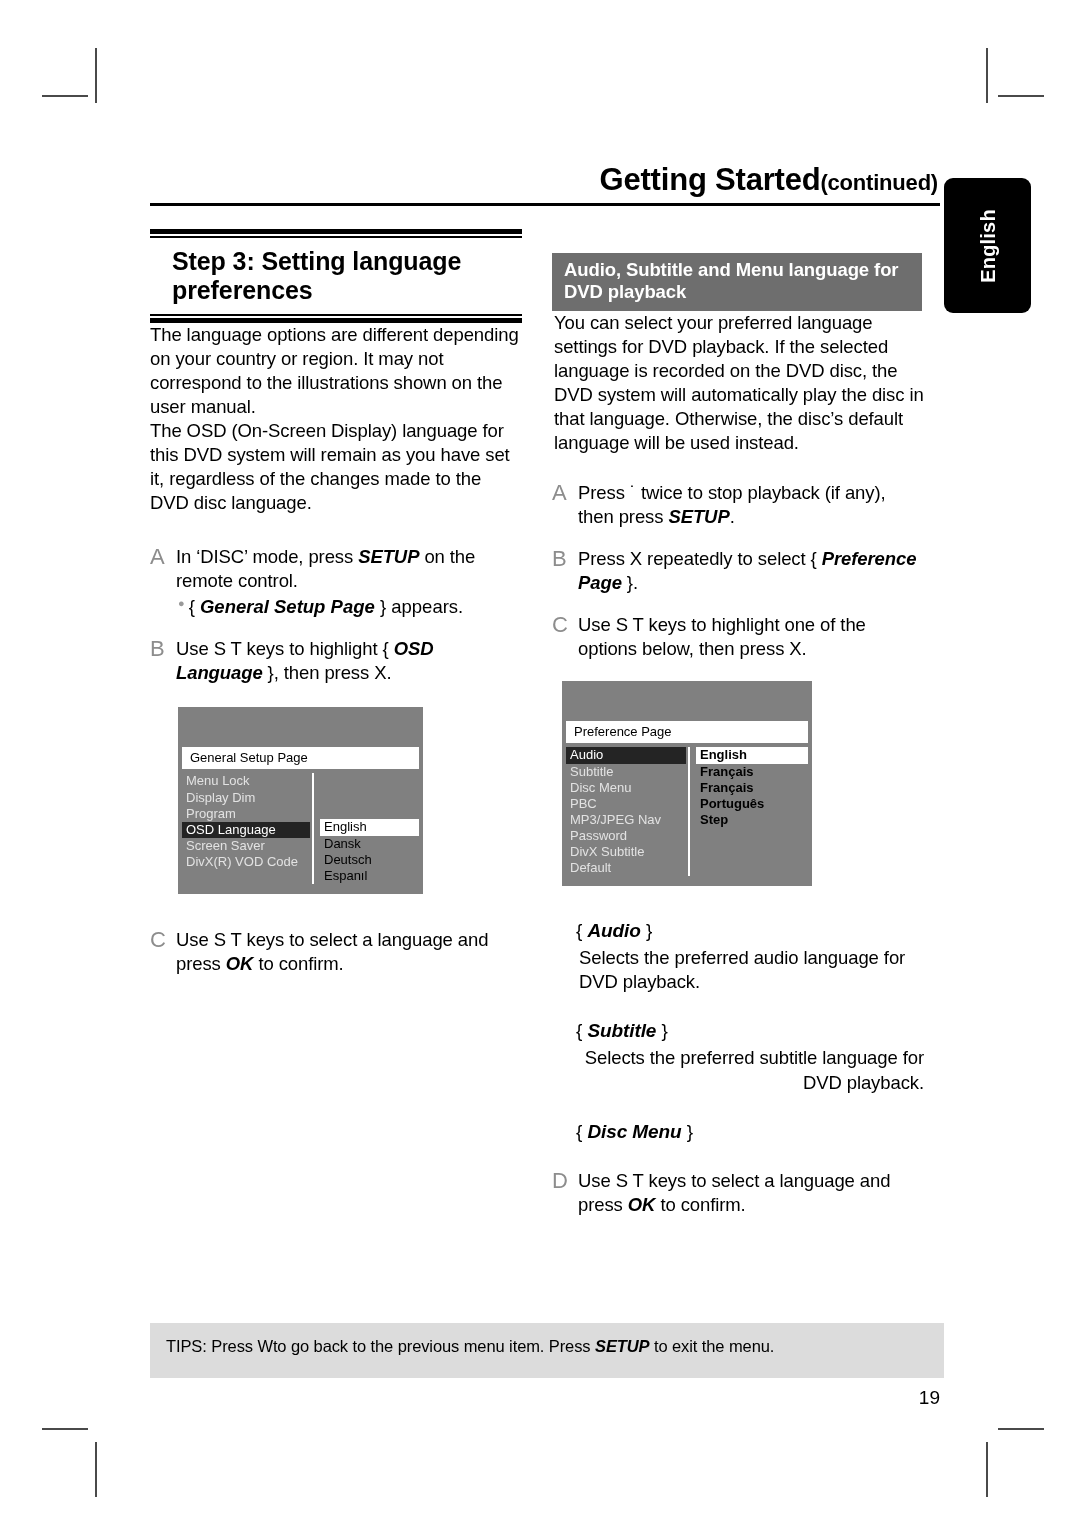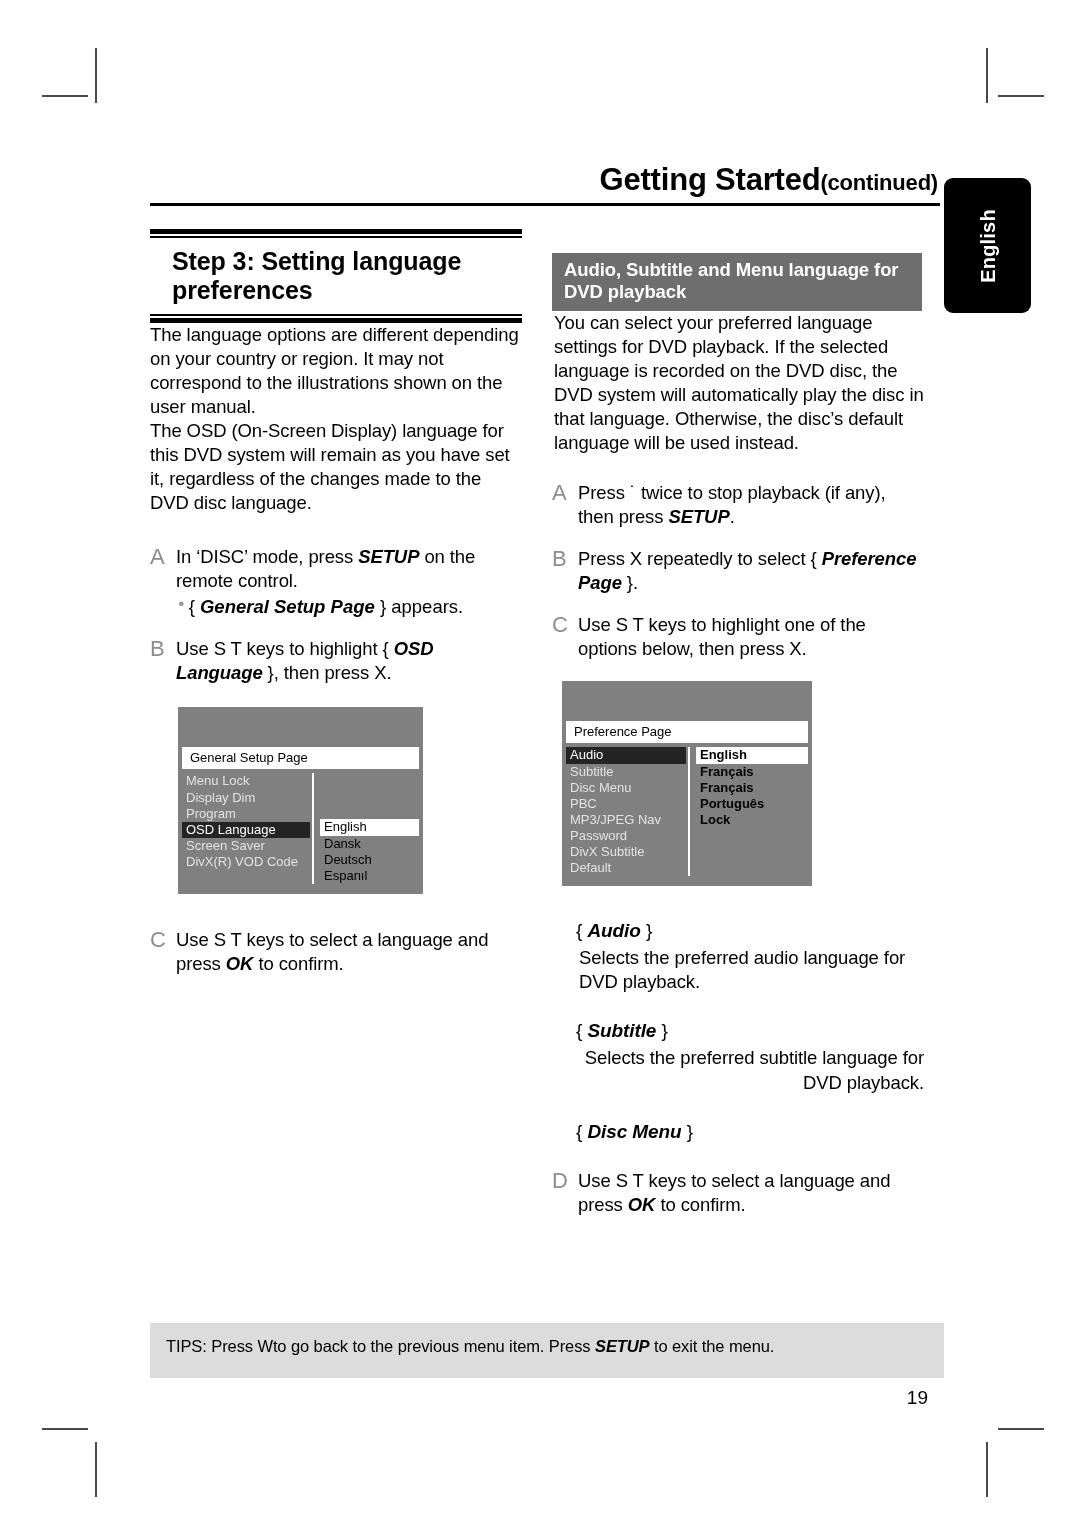--- a/index.html
+++ b/index.html
@@ -201,21 +201,21 @@
     left: 150px;
     top: 1323px;
     width: 778px;
     background: #dcdcdc;
     font-size: 16.5px;
     padding: 14px 0 22px 16px;
     letter-spacing: -0.1px;
   }
   .pageno {
     position: absolute;
-    left: 0;
+    left: 12px;
     top: 1387px;
     width: 928px;
     text-align: right;
     font-size: 19px;
   }
 
   
   .lang-tab {
     position: absolute;
     left: 944px;
@@ -348,21 +348,21 @@
             <div class="osd-item">MP3/JPEG Nav</div>
             <div class="osd-item">Password</div>
             <div class="osd-item">DivX Subtitle</div>
             <div class="osd-item">Default</div>
           </div>
           <div class="osd-right">
             <div class="osd-opt hi boldish">English</div>
             <div class="osd-opt boldish">Français</div>
             <div class="osd-opt boldish">Français</div>
             <div class="osd-opt boldish">Português</div>
-            <div class="osd-opt boldish">Lock</div>
+            <div class="osd-opt boldish">Step</div>
           </div>
         </div>
       </div>
 
       <div class="brace-head" style="margin-top:34px;"><span>{ </span><b>Audio</b><span> }</span></div>
       <p class="body" style="padding-left:2px; margin-top:4px;margin-left:25px;">Selects the preferred audio language for DVD playback.</p>
 
       <div class="brace-head" style="margin-top:26px;"><span>{ </span><b>Subtitle</b><span> }</span></div>
       <p class="body" style="padding-left:2px; margin-top:4px;text-align:right;">Selects the preferred subtitle language for DVD playback.</p>
 

